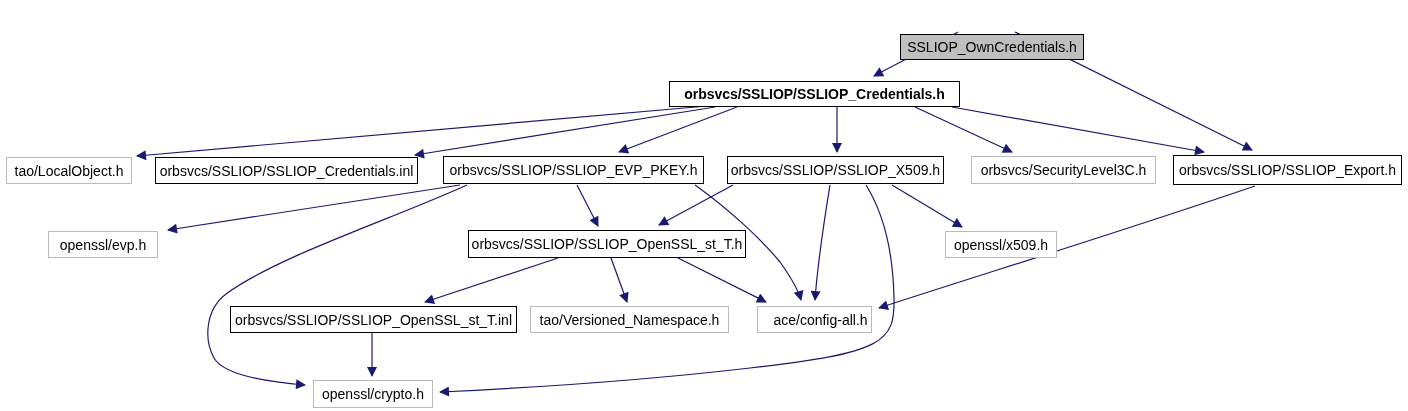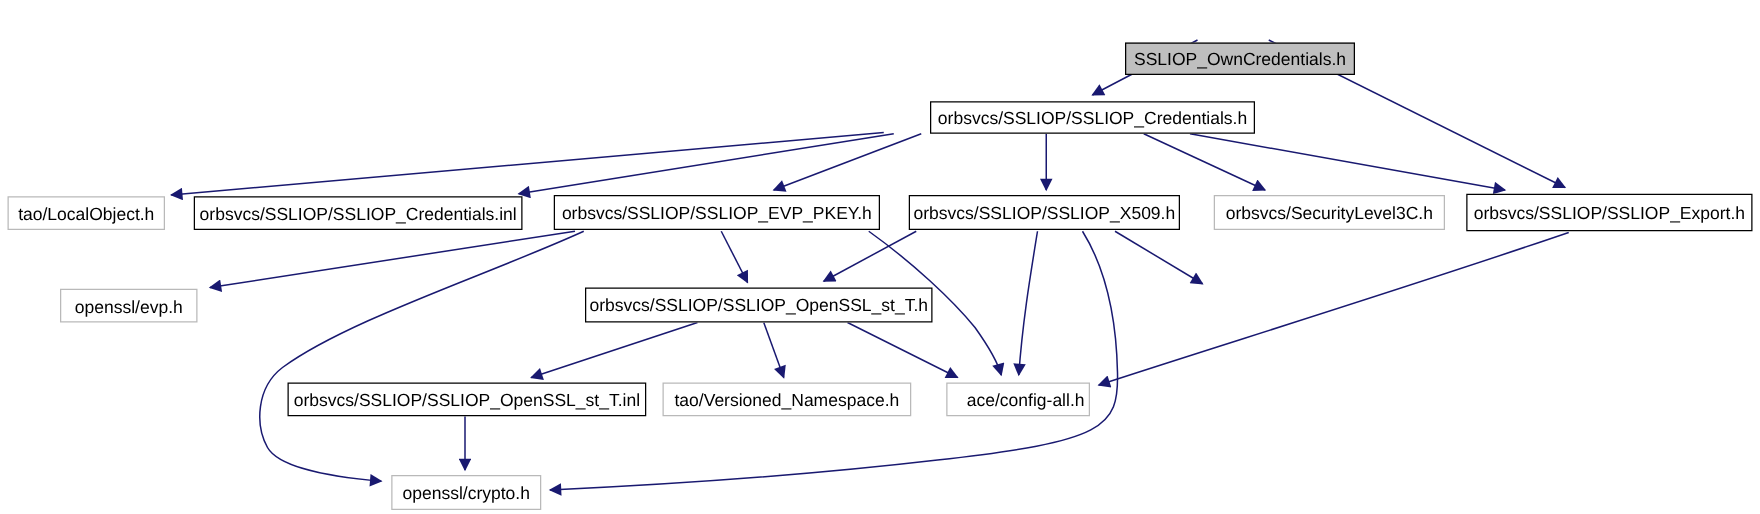--- a/index.html
+++ b/index.html
@@ -55,26 +55,27 @@
       <path d="M830,185 C824,222 818,258 815,300" class="edge" marker-end="url(#arrow)"></path>
       <path d="M866,185 C884,214 893,250 894,298 C895,342 884,353 750,368 C630,382 505,389 440,392" class="edge" marker-end="url(#arrow)"></path>
       <path d="M1255,186 C1120,232 980,275 879,308" class="edge" marker-end="url(#arrow)"></path>
       <path d="M558,258 L425,302" class="edge" marker-end="url(#arrow)"></path>
       <path d="M611,258 L627,302" class="edge" marker-end="url(#arrow)"></path>
       <path d="M678,258 L766,302" class="edge" marker-end="url(#arrow)"></path>
       <path d="M372,333 L372,376" class="edge" marker-end="url(#arrow)"></path>
     </svg>
 
 <div class="node root" style="left: 900px; top: 6px; width: 184px; height: 26px; margin-top: 28px;">SSLIOP_OwnCredentials.h</div>
-    <div class="node doc" style="left: 744px; top: 81px; width: 260px; height: 26px;">orbsvcs/SSLIOP/SSLIOP_Credentials.h</div>
+    <div class="node doc" style="left: 669px; top: 81px; width: 291px; height: 26px; font-weight: bold;">orbsvcs/SSLIOP/SSLIOP_Credentials.h</div>
     <div class="node ext" style="left: 6px; top: 157px; width: 126px; height: 27px;">tao/LocalObject.h</div>
     <div class="node doc" style="left: 443px; top: 156px; width: 261px; height: 28px;">orbsvcs/SSLIOP/SSLIOP_EVP_PKEY.h</div>
     <div class="node doc" style="left: 155px; top: 157px; width: 263px; height: 27px;">orbsvcs/SSLIOP/SSLIOP_Credentials.inl</div>
     <div class="node doc" style="left: 727px; top: 156px; width: 217px; height: 28px;">orbsvcs/SSLIOP/SSLIOP_X509.h</div>
     <div class="node ext" style="left: 971px; top: 156px; width: 185px; height: 28px;">orbsvcs/SecurityLevel3C.h</div>
     <div class="node doc" style="left: 1173px; top: 155px; width: 229px; height: 30px;">orbsvcs/SSLIOP/SSLIOP_Export.h</div>
     <div class="node doc" style="left: 468px; top: 230px; width: 278px; height: 28px;">orbsvcs/SSLIOP/SSLIOP_OpenSSL_st_T.h</div>
     <div class="node ext" style="left: 48px; top: 231px; width: 110px; height: 27px;">openssl/evp.h</div>
+    <div class="node ext" style="left: 945px; top: 231px; width: 112px; height: 27px;">openssl/x509.h</div>
     <div class="node doc" style="left: 230px; top: 306px; width: 287px; height: 27px;">orbsvcs/SSLIOP/SSLIOP_OpenSSL_st_T.inl</div>
     <div class="node ext" style="left: 530px; top: 306px; width: 199px; height: 27px;">tao/Versioned_Namespace.h</div>
     <div class="node ext" style="left: 757px; top: 306px; width: 115px; height: 27px; padding-left: 16px;">ace/config-all.h</div>
     <div class="node ext" style="left: 313px; top: 380px; width: 120px; height: 28px;">openssl/crypto.h</div>
   </div>
 
 </body></html>

